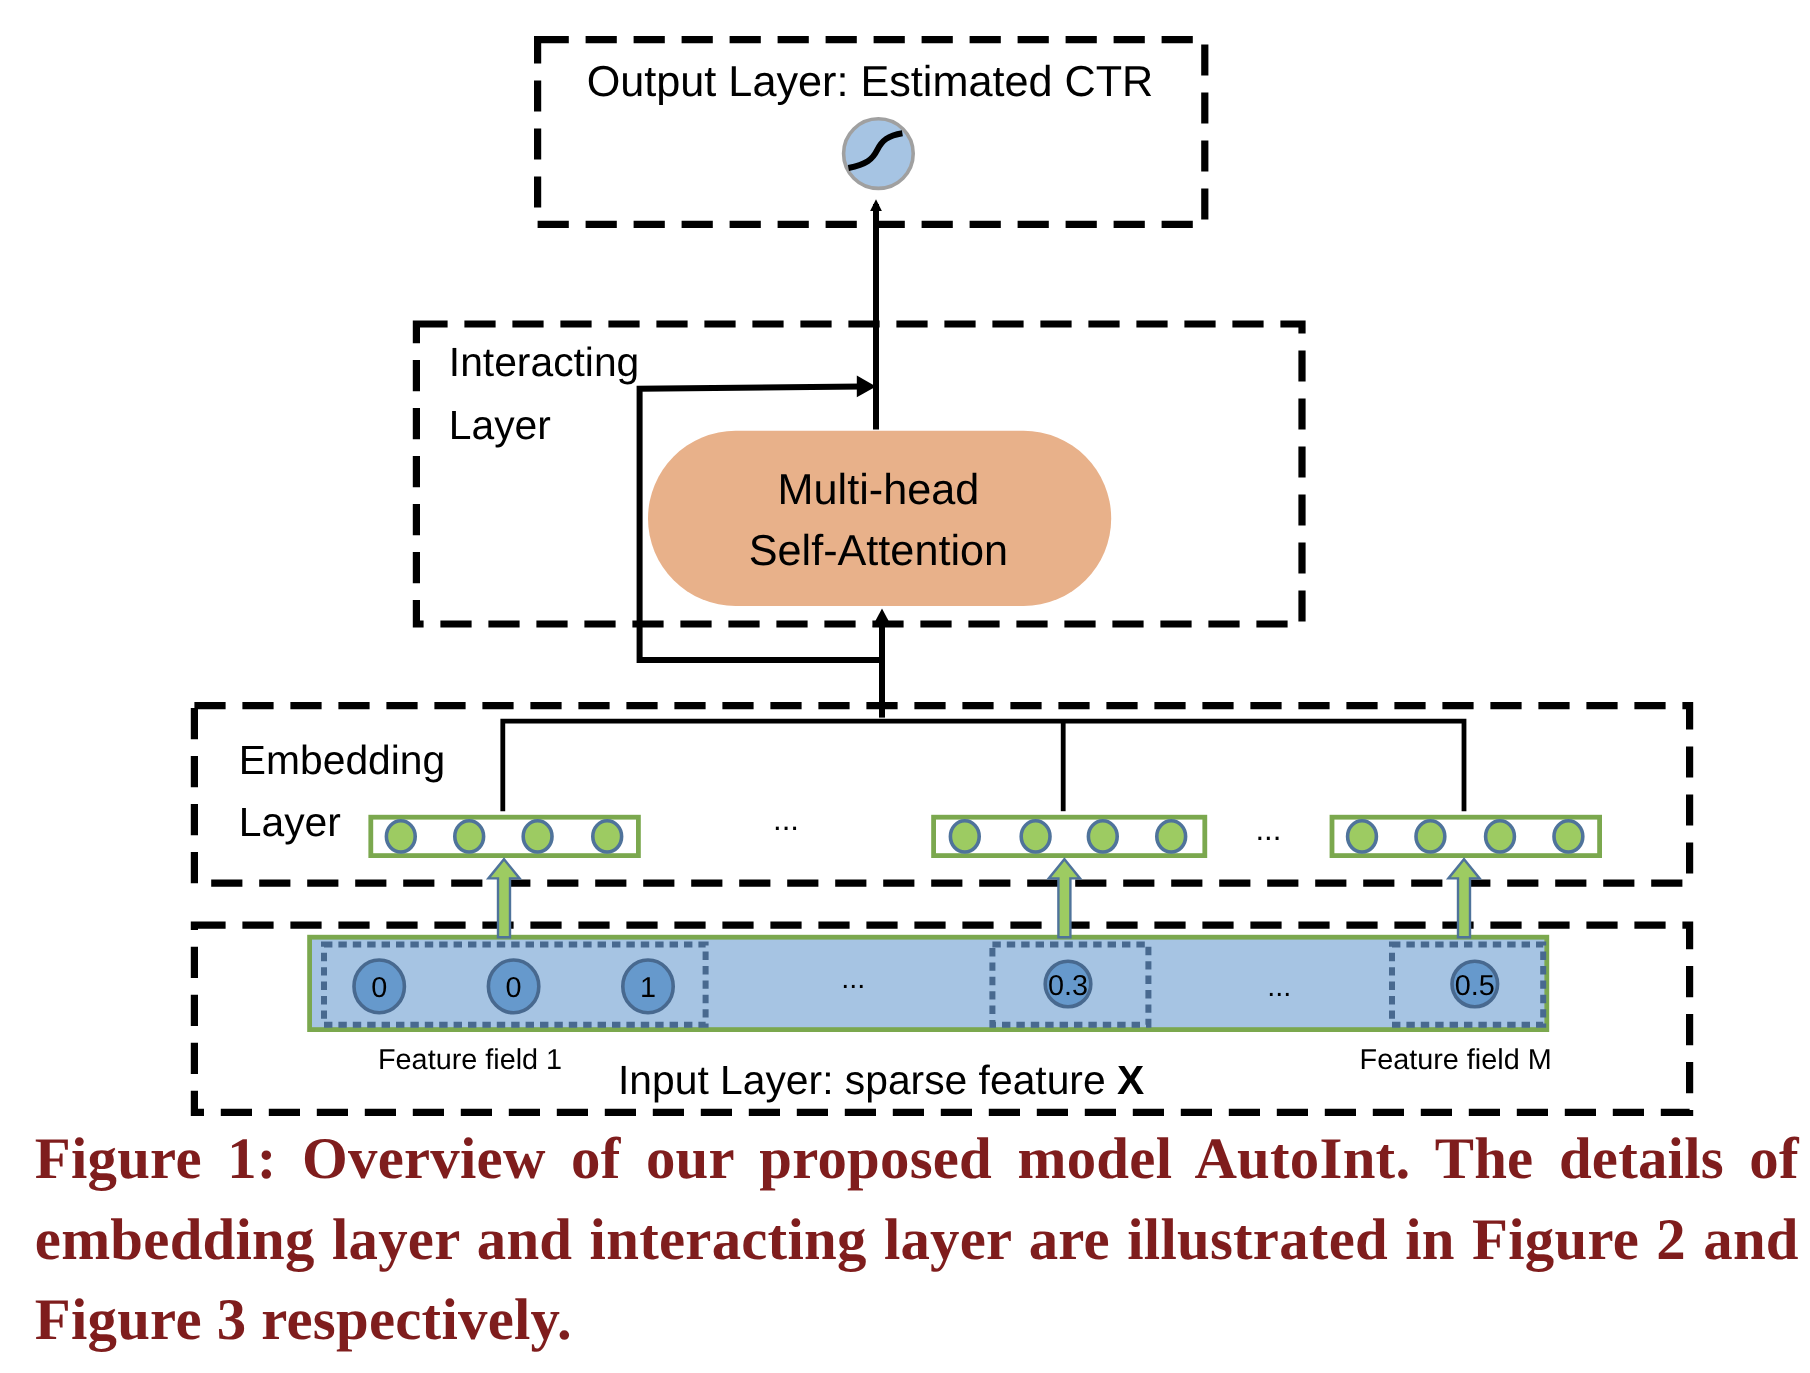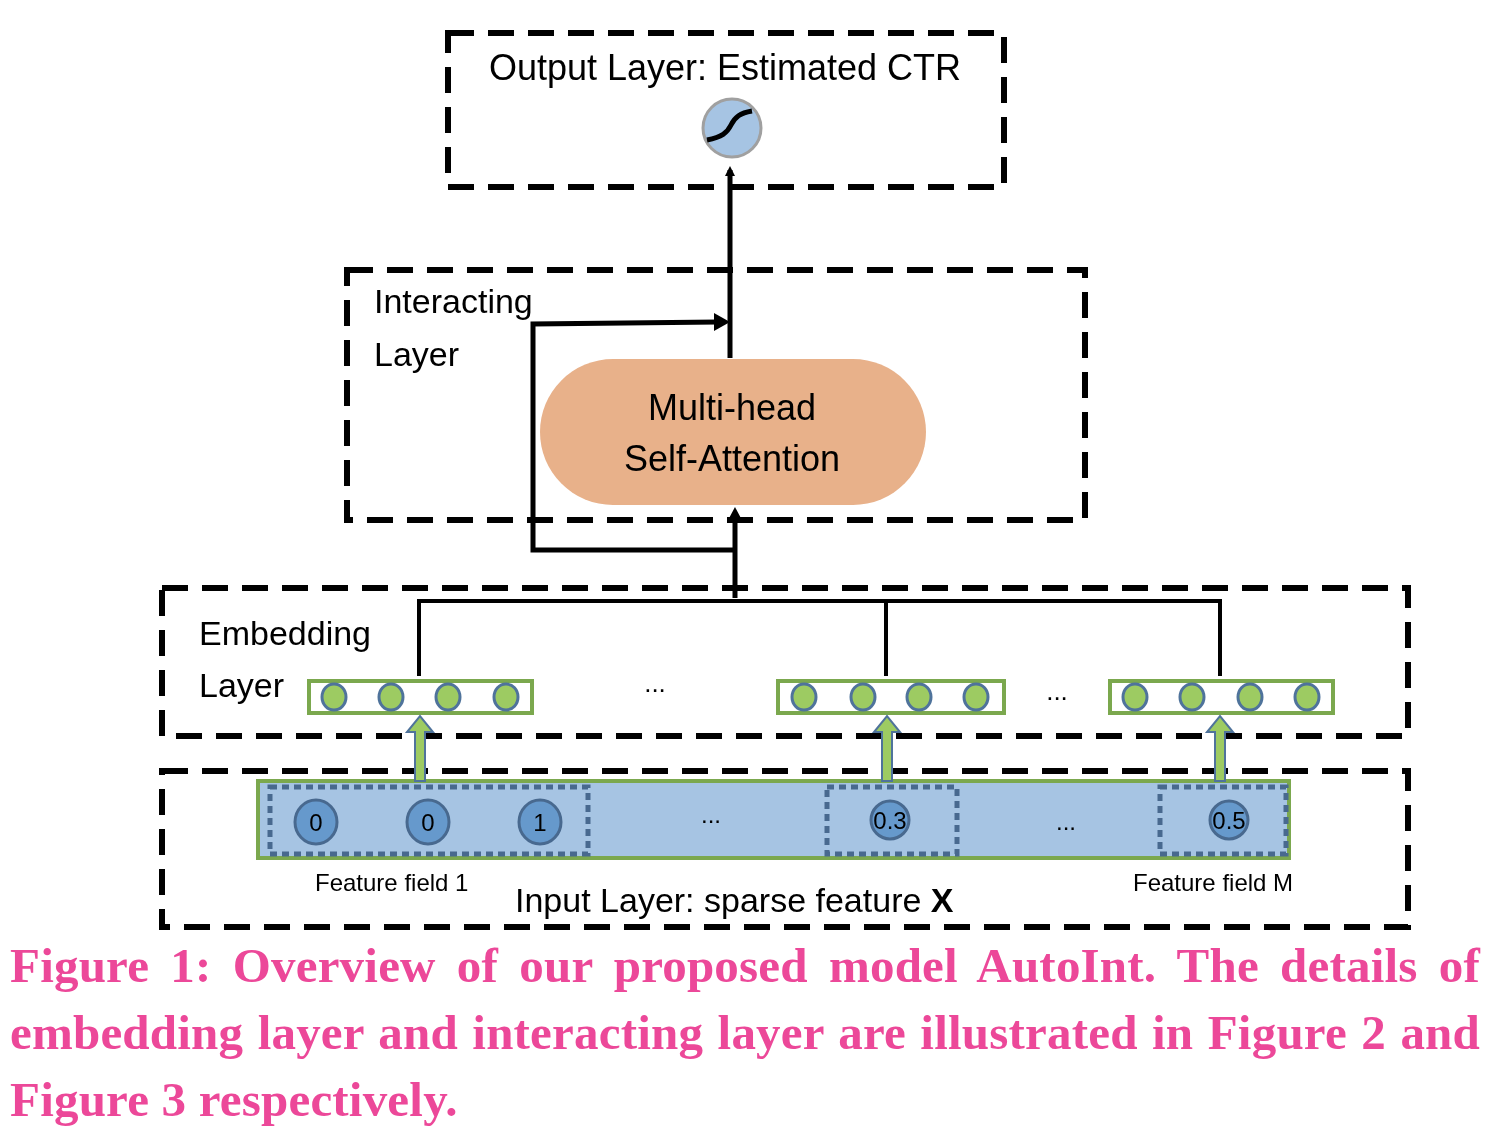--- a/index.html
+++ b/index.html
@@ -1,22 +1,22 @@
 <!DOCTYPE html>
 <html><head>
   <meta charset="utf-8">
   <style>
     html, body { margin: 0; padding: 0; background: #ffffff; }
     body { width: 1508px; height: 1144px; position: relative; overflow: hidden; }
     #diagram { position: absolute; left: 0; top: 0; }
     .lbl { font-family: "Liberation Sans", "DejaVu Sans", sans-serif; fill: #000; }
     .caption {
-      position: absolute; left: 10px; top: 932px; width: 1470px;
+      position: absolute; left: 29px; top: 932px; width: 1470px;
       font-family: "Liberation Serif", "DejaVu Serif", serif;
-      font-weight: bold; font-size: 49px; line-height: 67px; color: #ec4899;
+      font-weight: bold; font-size: 49px; line-height: 67px; color: #7f1d1d;
       text-align: justify; letter-spacing: 0.2px;
     }
   </style>
 </head>
 <body>
 
 <svg id="diagram" width="1508" height="940" viewBox="0 0 1508 940">
   <defs>
     <marker id="arrowhead" markerWidth="10" markerHeight="10" refX="6" refY="5" orient="auto" markerUnits="userSpaceOnUse">
       <path d="M0,0 L10,5 L0,10 z" fill="#000"></path>

